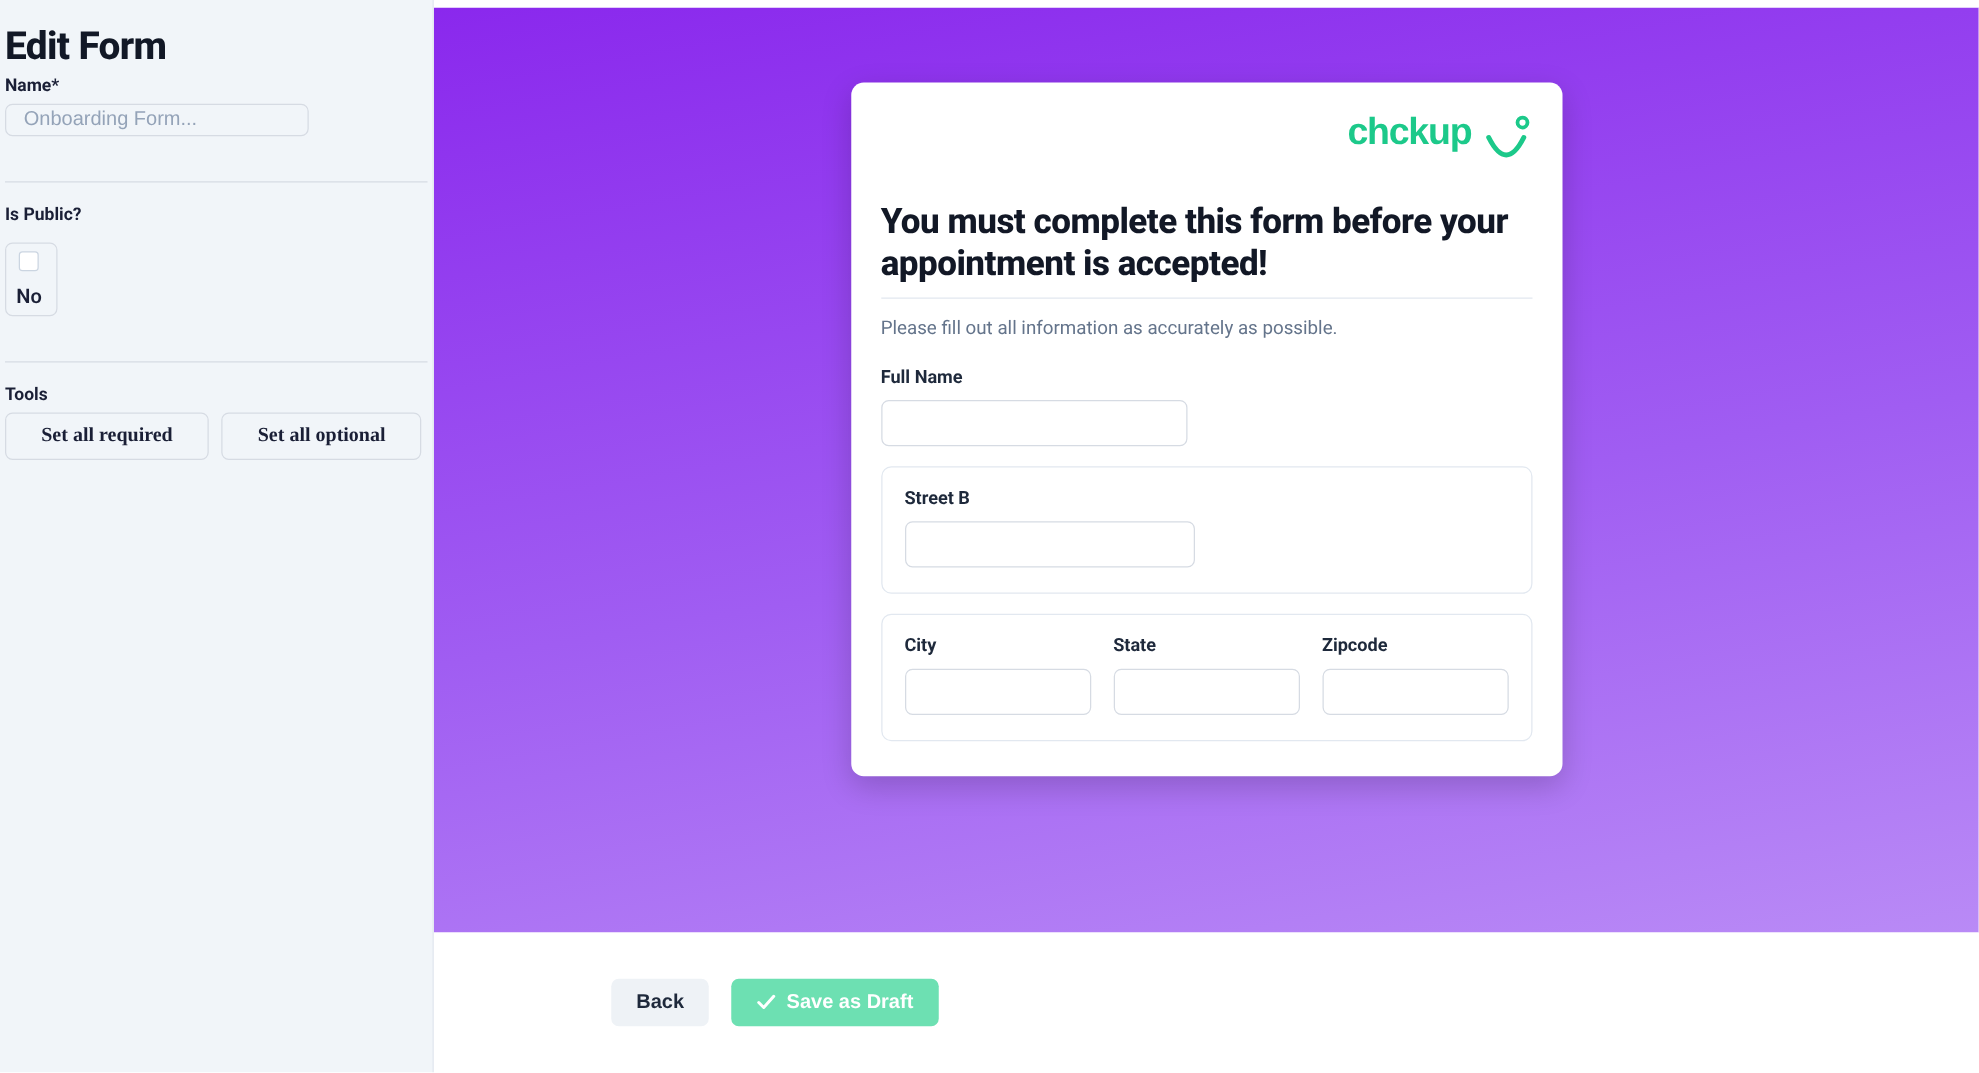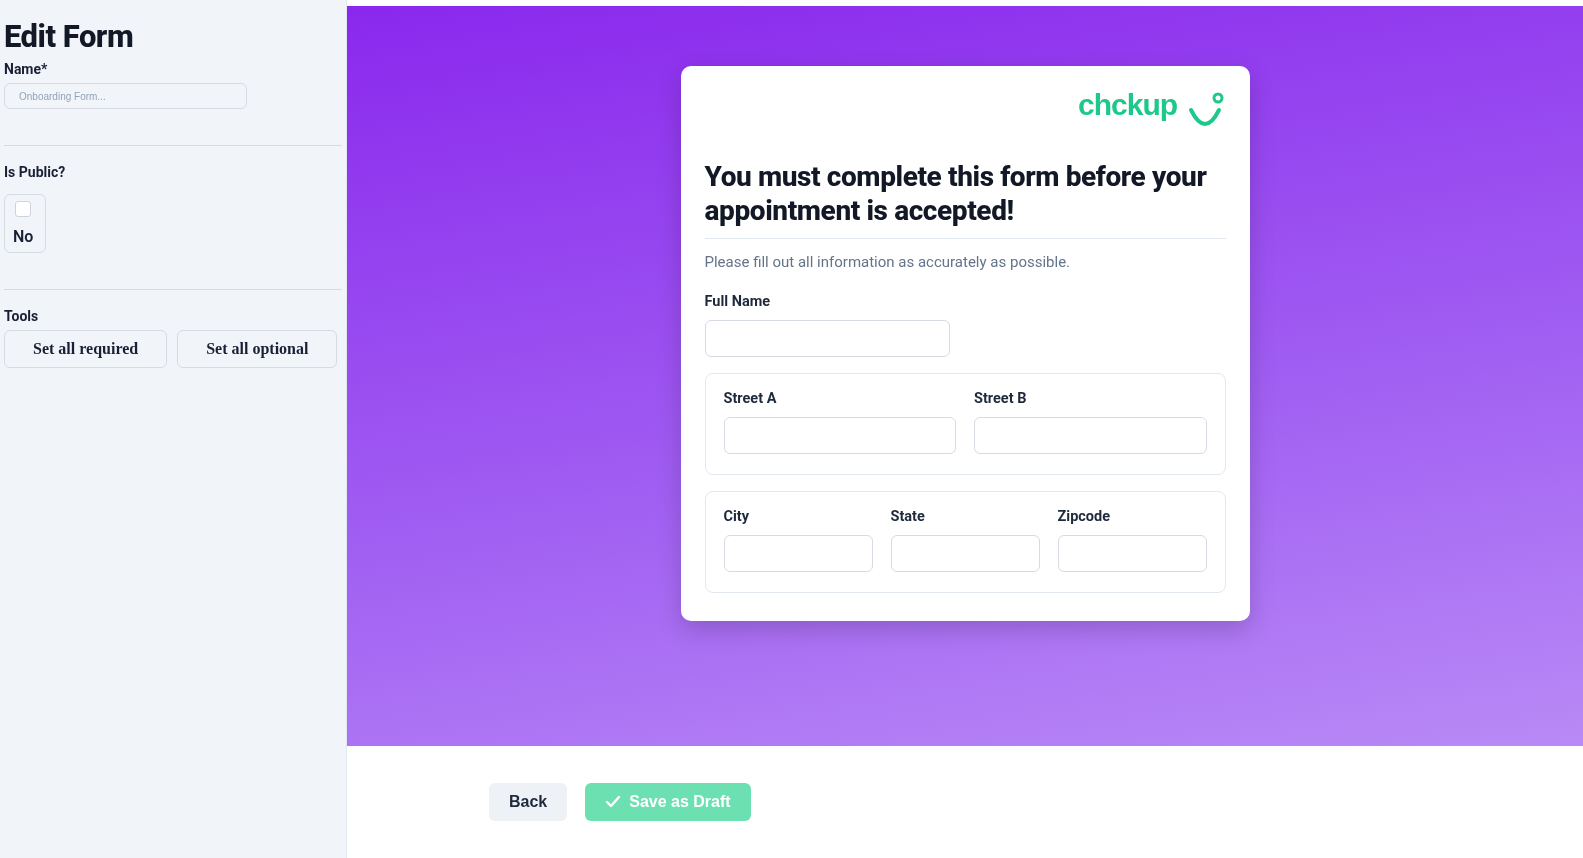--- a/index.html
+++ b/index.html
@@ -39,21 +39,21 @@
     margin-bottom: 6px;
     display: block;
   }
   .name-input {
     width: 243px;
     height: 23px;
     border: 1px solid #d6dbe3;
     border-radius: 6px;
     background: #f1f5f9;
     padding: 12px 14px;
-    font-size: 10px;
+    font-size: 16px;
     color: #1a1f36;
   }
   .name-input::placeholder { color: #94a3b8; }
   .divider {
     border: none;
     border-top: 1px solid #d6dbe3;
     margin: 36px 0 18px 0;
   }
   .checkbox-wrap {
     display: inline-flex;
@@ -247,24 +247,20 @@
         <hr class="form-title-rule">
         <p class="form-subtitle">Please fill out all information as accurately as possible.</p>
 
         <div class="full-name-block">
           <label class="form-field-label">Full Name</label>
           <input class="form-input" type="text" style="">
         </div>
 
         <div class="address-group group-2">
           <div class="address-field">
-            <label class="form-field-label">Street A</label>
-            <input class="form-input" type="text" style="">
-          </div>
-          <div class="address-field">
             <label class="form-field-label">Street B</label>
             <input class="form-input" type="text" style="">
           </div>
         </div>
 
         <div class="address-group group-3">
           <div class="address-field">
             <label class="form-field-label">City</label>
             <input class="form-input" type="text" style="">
           </div>

